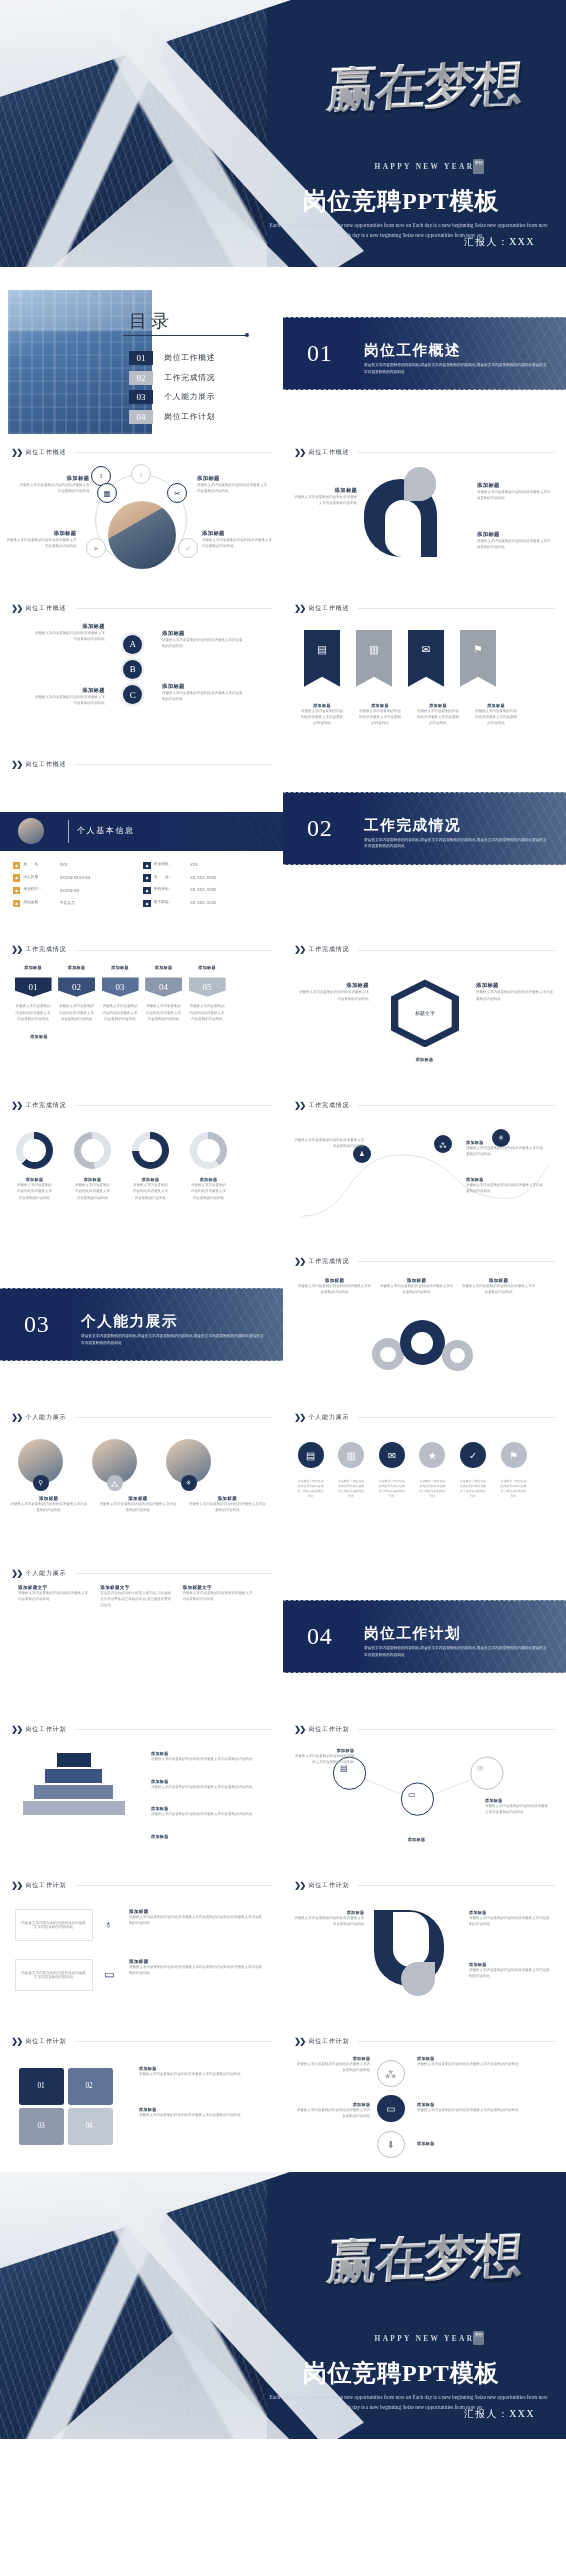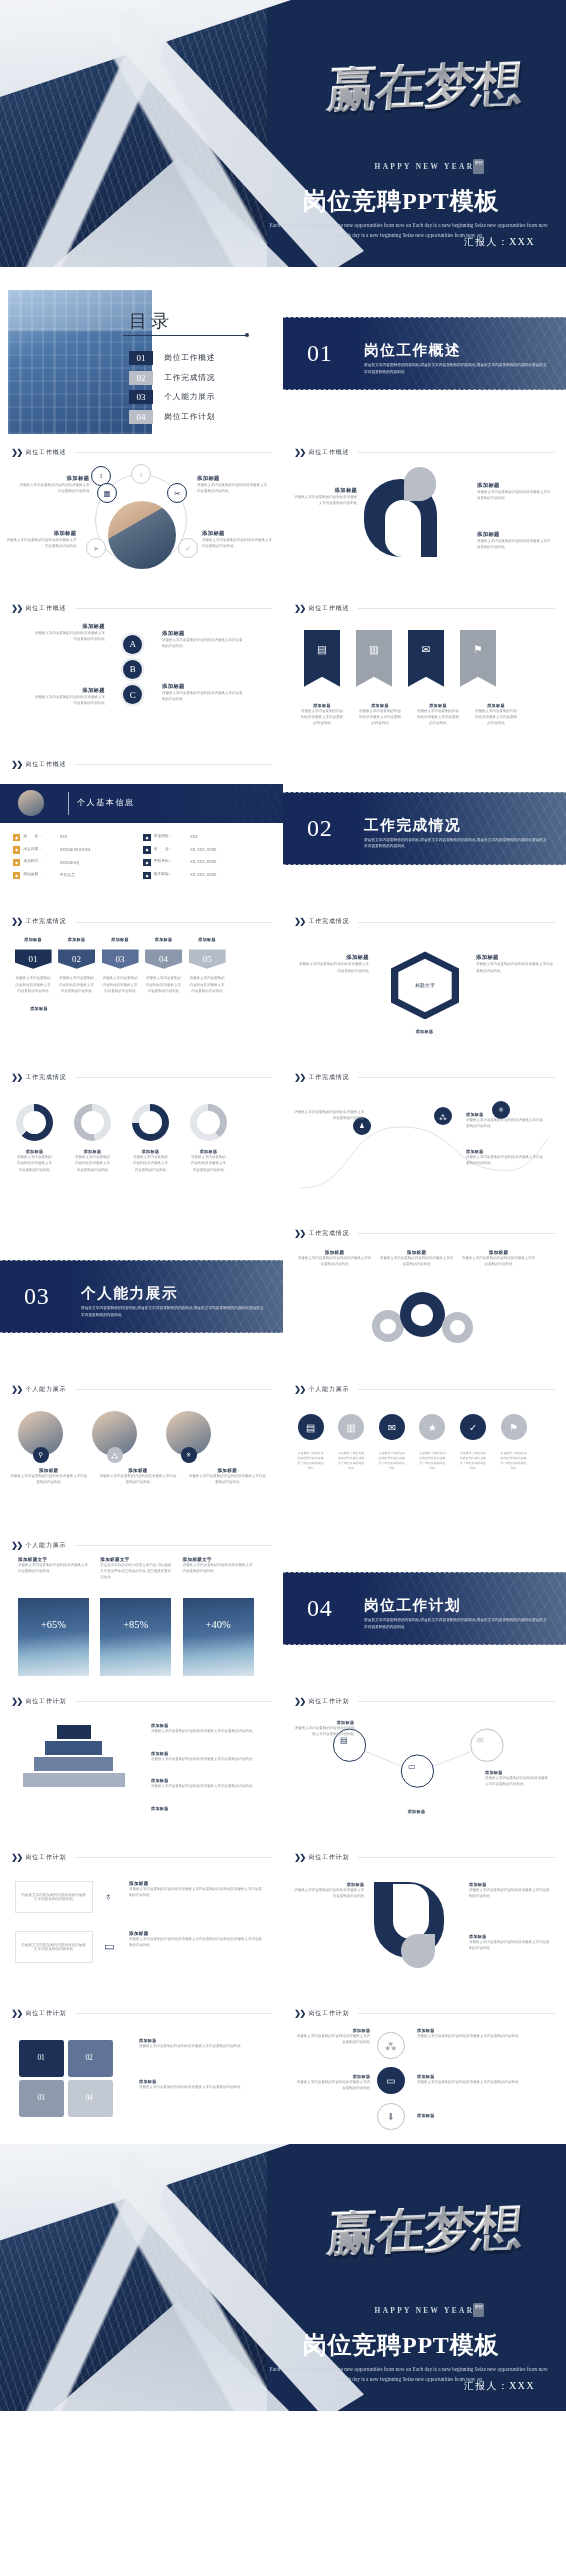--- a/index.html
+++ b/index.html
@@ -144,21 +144,21 @@
 
   
   .ribs { position:absolute; left:18px; top:36px; display:flex; gap:16px;}
   .rib { width:36px; height:63px; position:relative; }
   .rib .bar { width:36px; height:57px; clip-path: polygon(0 0,36px 0,36px 57px,18px 47px,0 57px); }
   .rib.a .bar{ background:#1d3157;} .rib.b .bar{ background:#9ba2ac;}
   .rib.c .bar{ background:#1d3157;} .rib.d .bar{ background:#9ba2ac;}
   .rib .ic { position:absolute; left:0; top:13px; width:36px; text-align:center; color:#fff; font-size:10.5px;}
 
   
-  .pi { width:283px; height:121px; position:relative; background:#fff; }
+  .pi { width:283px; height:121px; position:relative; background:#fff;margin-top:28px; }
   .pi .band { position:absolute; left:0; top:0; width:283px; height:39px;
       background:linear-gradient(90deg,#16295a 0 55%, rgba(22,41,90,.65) 100%),
       repeating-linear-gradient(62deg, rgba(255,255,255,.08) 0 1.6px, rgba(0,0,0,0) 1.6px 8px),
       linear-gradient(140deg,#44618b,#1d3257);}
   .pi .av { position:absolute; left:18px; top:6.5px; width:26px; height:26px; border-radius:50%;
       background:linear-gradient(150deg,#d9c2ab,#51637d);}
   .pi .bt { position:absolute; left:77px; top:13px; color:#fff; font-size:8px; font-family:"Liberation Serif", serif; letter-spacing:1.6px;}
   .pi .vline{ position:absolute; left:68px; top:8px; width:0.8px; height:23px; background:#a8b2c4;}
   .pi table { position:absolute; left:11.3px; top:47px; width:261px; border-collapse:collapse;}
   .pi td { font-size:3.7px; color:#6c7179; padding:2.4px 1.6px; }
@@ -788,31 +788,20 @@
           </div>
         <div style="width:71px">
             <div class="ttl" style="font-size:4.5px;text-align:left">添加标题文字</div>
             <div class="bdy l">在这里添加你的详细小段落文本内容,与标题相关并符合整体语言风格的内容,语言描述尽量简洁生动</div>
           </div>
         <div style="width:71px">
             <div class="ttl" style="font-size:4.5px;text-align:left">添加标题文字</div>
             <div class="bdy l">请替换文字内容复制的内容到此就请替换文字内容复制的内容到此</div>
           </div>
       </div>
-      <div class="pcards" style="top:65px">
-        <div class="pcard">
-            <div class="pv">+65%</div>
-          </div>
-        <div class="pcard">
-            <div class="pv">+85%</div>
-          </div>
-        <div class="pcard">
-            <div class="pv">+40%</div>
-          </div>
-      </div>
     </div>
     <div class="col">
       <div style="height:39px;background:#fff"></div>
       <div class="sec">
         <div class="dashT"></div>
         <div class="bignum">04</div>
         <div class="stitle">岗位工作计划</div>
         <div class="sdesc">请替换文字内容复制你的内容到此,请替换文字内容复制你的内容到此,请替换文字内容复制你的内容到此请替换文字内容复制你的内容到此</div>
         <div class="dashB"></div>
       </div>

